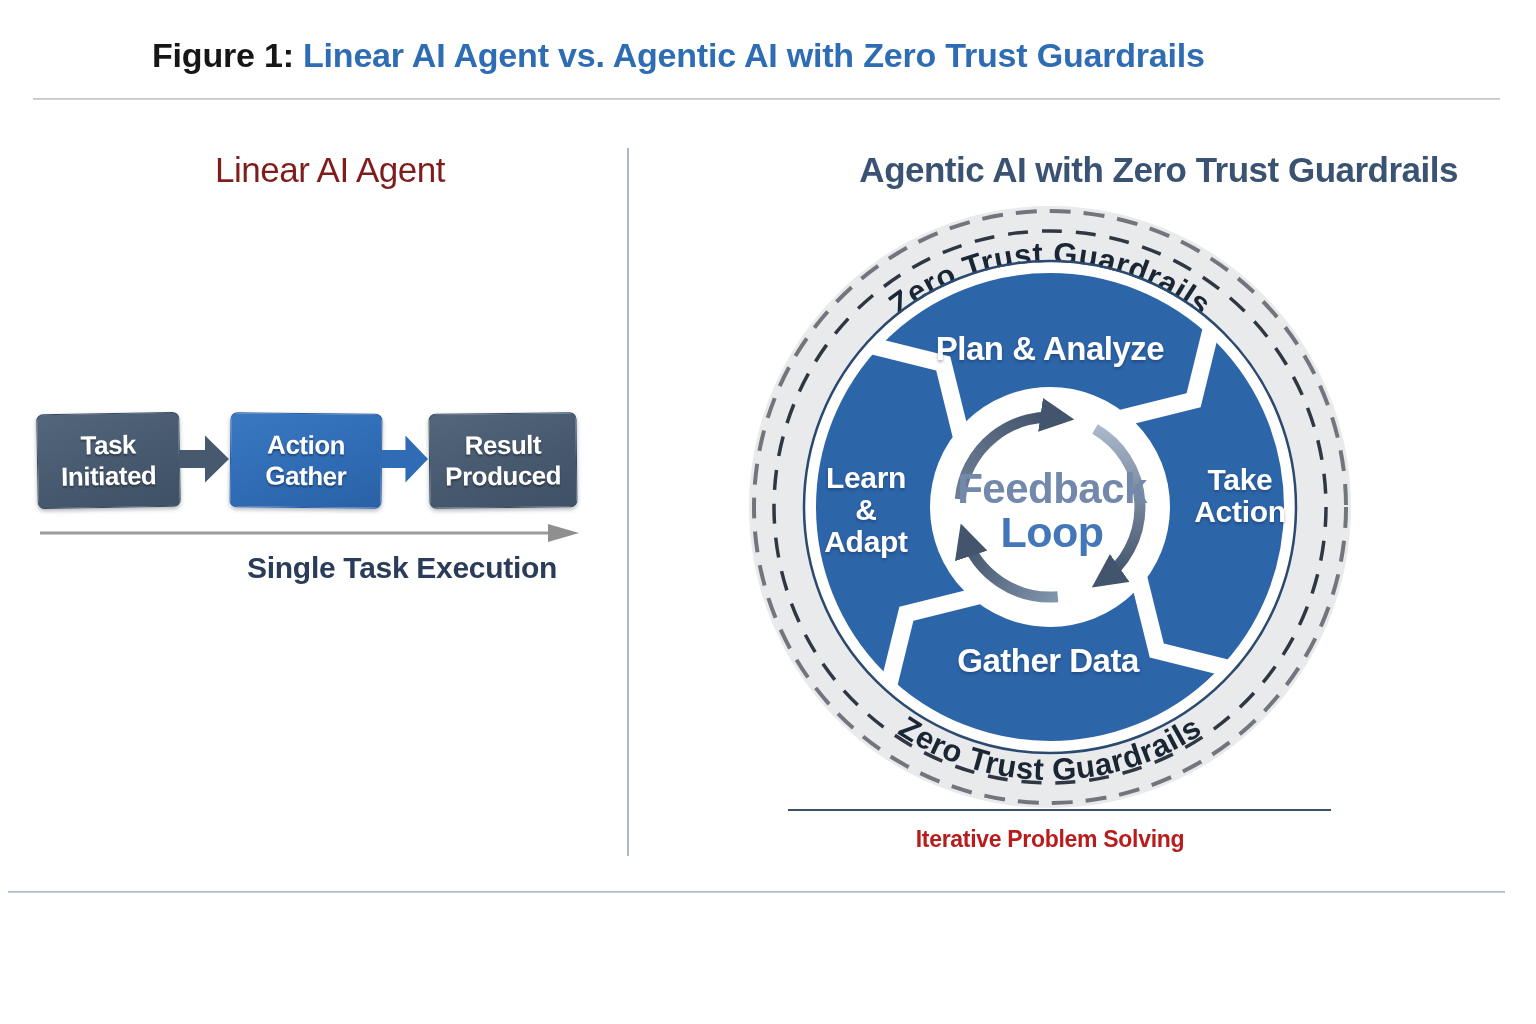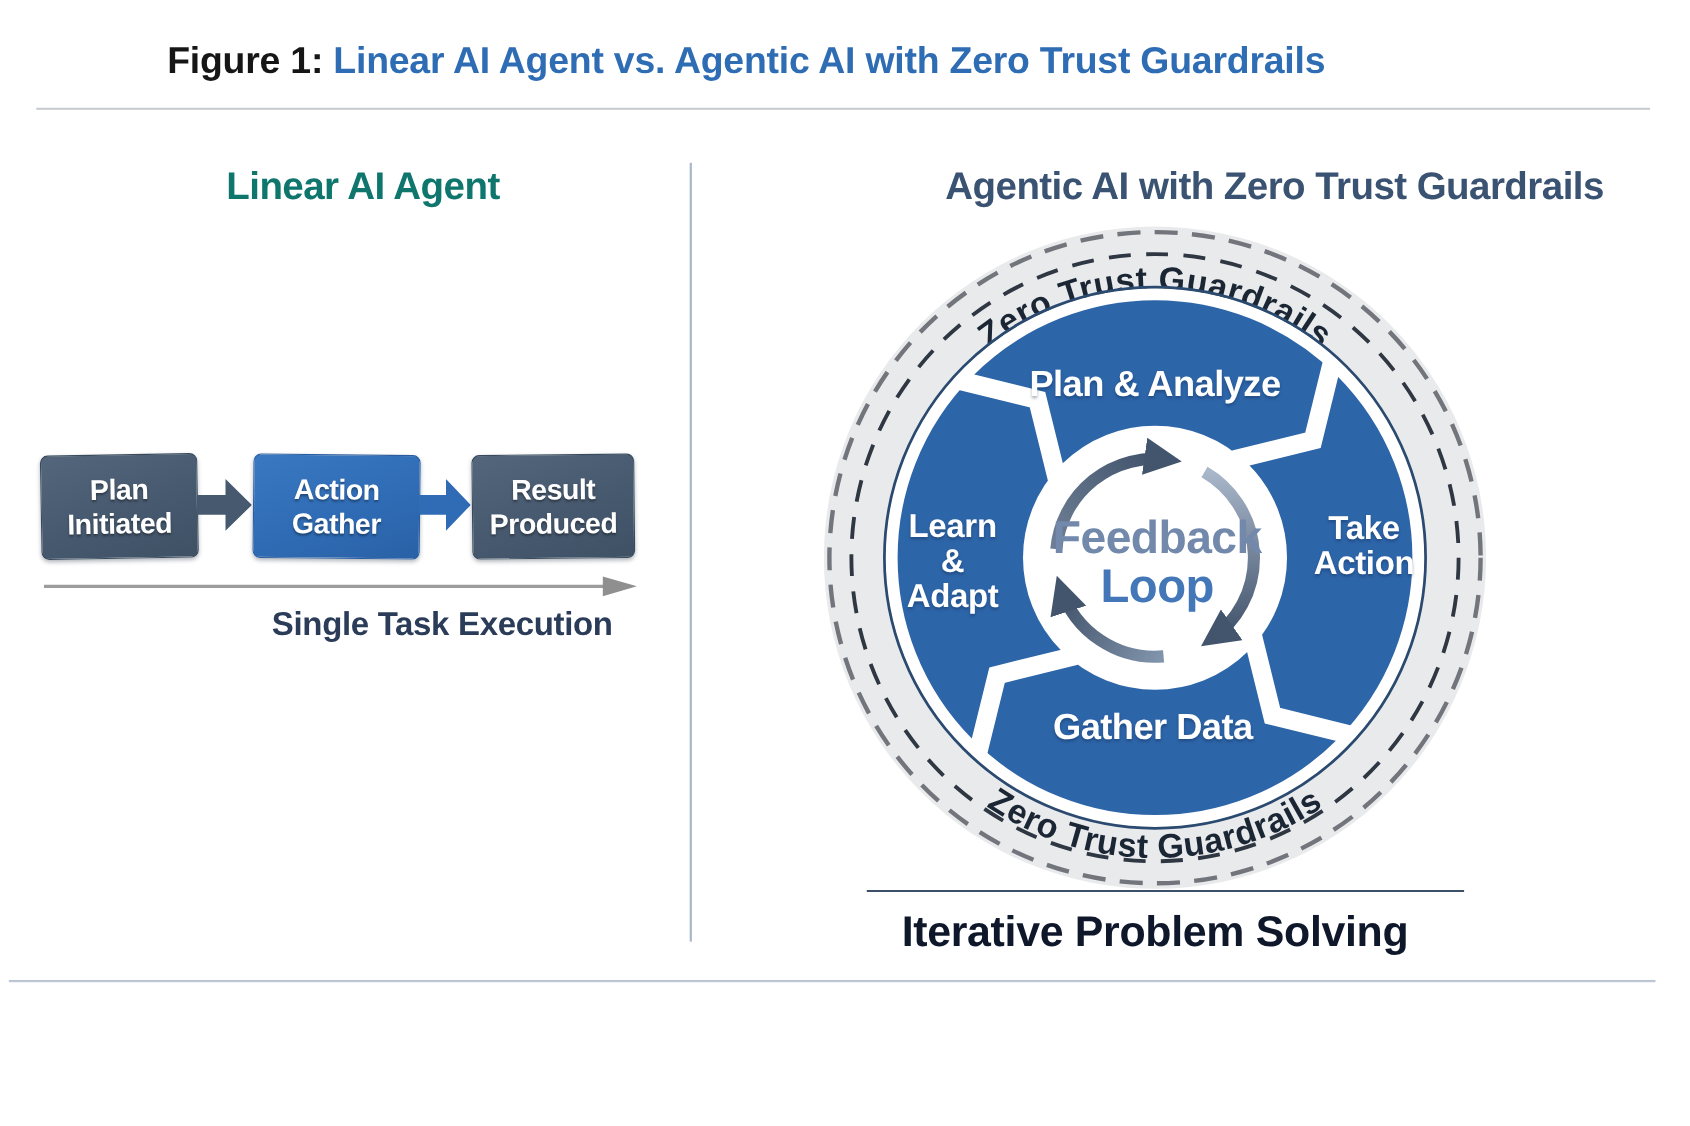--- a/index.html
+++ b/index.html
@@ -12,21 +12,21 @@
   .fig-title .prefix{color:#161616;}
   .fig-title .main{color:#2e6cb4;}
   .hr-top{position:absolute;left:33px;top:98px;width:1467px;height:2px;
           background:linear-gradient(to bottom,#bfc2c6,#d8dadd);}
   .hr-bottom{position:absolute;left:8px;top:891px;width:1497px;height:2px;
              background:linear-gradient(to bottom,#aab6c6,#cdd5df);}
   .v-divider{position:absolute;left:627px;top:148px;width:2px;height:708px;background:#a9b7c8;}
 
   
   .h-linear{position:absolute;left:130px;top:150px;width:400px;text-align:center;
-            font-size:35px;font-weight:700;letter-spacing:-0.5px;color:#0f766e;}
+            font-size:35px;font-weight:400;letter-spacing:-0.5px;color:#7f1d1d;}
   .h-agentic{position:absolute;left:642px;top:150px;width:816px;text-align:right;
              font-size:35px;font-weight:700;letter-spacing:-0.5px;color:#3b5372;}
 
   .step-box{position:absolute;top:413px;height:93px;border-radius:7px;
             display:flex;flex-direction:column;align-items:center;justify-content:center;
             color:#ffffff;font-weight:700;font-size:26px;line-height:31px;letter-spacing:-0.5px;
             text-shadow:0 2px 2px rgba(0,0,0,0.35);
             box-shadow:0 2px 4px rgba(30,40,60,0.35);}
   .step-dark{background:linear-gradient(160deg,#54667c 0%,#47596e 55%,#3f5165 100%);
              border:1px solid #394a5d;}
@@ -49,39 +49,39 @@
   .cycle-svg{position:absolute;left:738px;top:195px;width:624px;height:624px;}
   .curved-label{font:700 31px "Liberation Sans",sans-serif;fill:#1b2634;letter-spacing:0.5px;}
   .seg-label{font-weight:700;fill:#ffffff;text-anchor:middle;letter-spacing:-0.5px;
              filter:drop-shadow(0 2px 1.5px rgba(10,30,60,0.35));}
   .seg-34{font-size:33px;}
   .seg-30{font-size:30px;letter-spacing:-0.3px;}
   .hub-1{font-size:42px;font-weight:700;fill:#7289ac;text-anchor:middle;letter-spacing:-0.5px;}
   .hub-2{font-size:43px;font-weight:700;fill:#4477b8;text-anchor:middle;letter-spacing:-0.5px;}
 
   .iterative-label{position:absolute;left:750px;top:826px;width:600px;text-align:center;
-                   font-size:39px;font-weight:700;letter-spacing:-0.3px;color:#0f172a;}
+                   font-size:23px;font-weight:700;letter-spacing:-0.3px;color:#b91c1c;}
 
   
   .caption{position:absolute;left:28px;top:942px;width:1472px;font-size:27.5px;
            line-height:41px;letter-spacing:-0.3px;color:#20304a;}
   .caption b{font-weight:700;color:#1d2b44;}
 </style>
 </head>
 <body>
 
 <div class="page">
 
   <div class="fig-title"><span class="prefix">Figure 1:</span> <span class="main">Linear AI Agent vs. Agentic AI with Zero Trust Guardrails</span></div>
   <div class="hr-top"></div>
 
   <div class="h-linear">Linear AI Agent</div>
 
   <div class="step-box step-dark box1">
-    <span>Plan</span>
+    <span>Task</span>
     <span>Initiated</span>
   </div>
   <div class="flow-arrow arrow1"></div>
   <div class="step-box step-blue box2">
     <span>Action</span>
     <span>Gather</span>
   </div>
   <div class="flow-arrow arrow2"></div>
   <div class="step-box step-dark box3">
     <span>Result</span>

